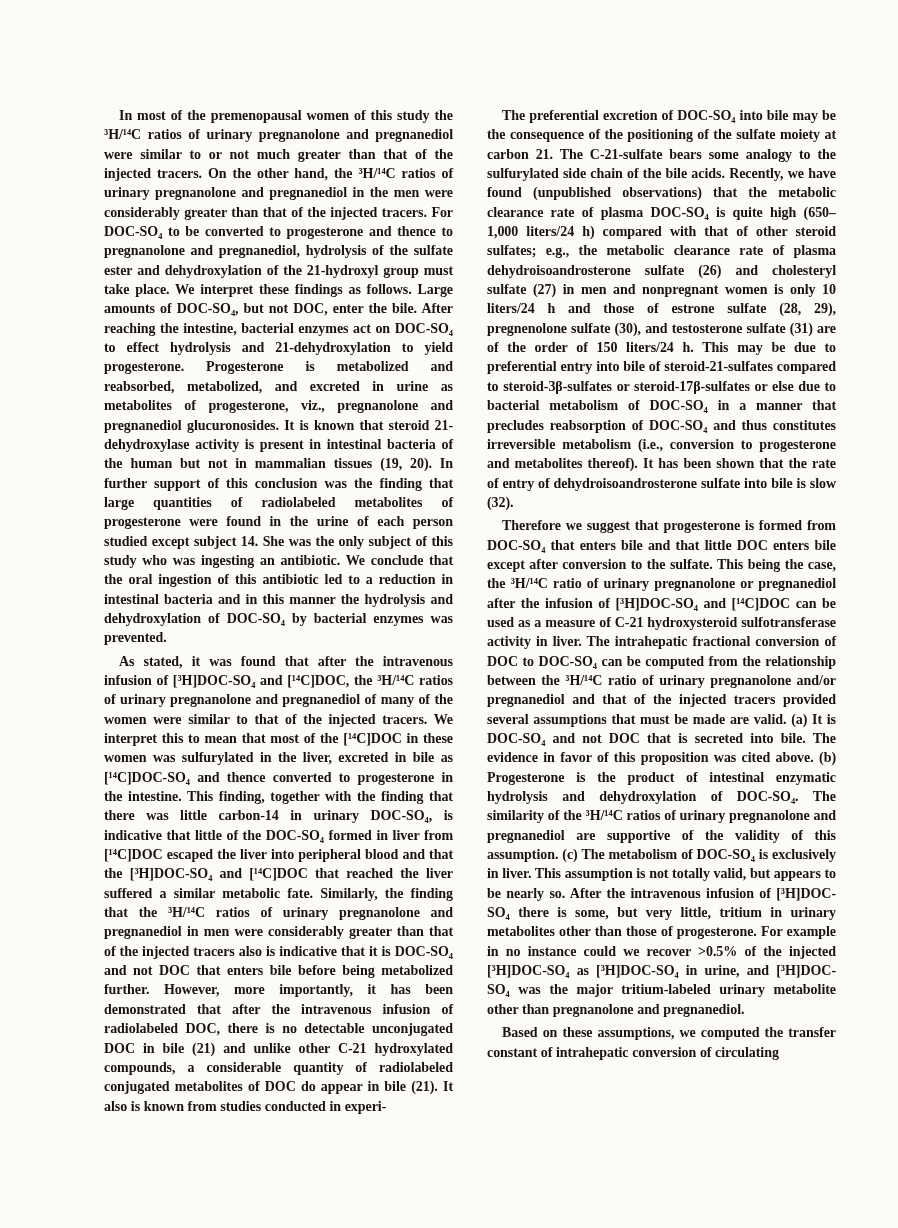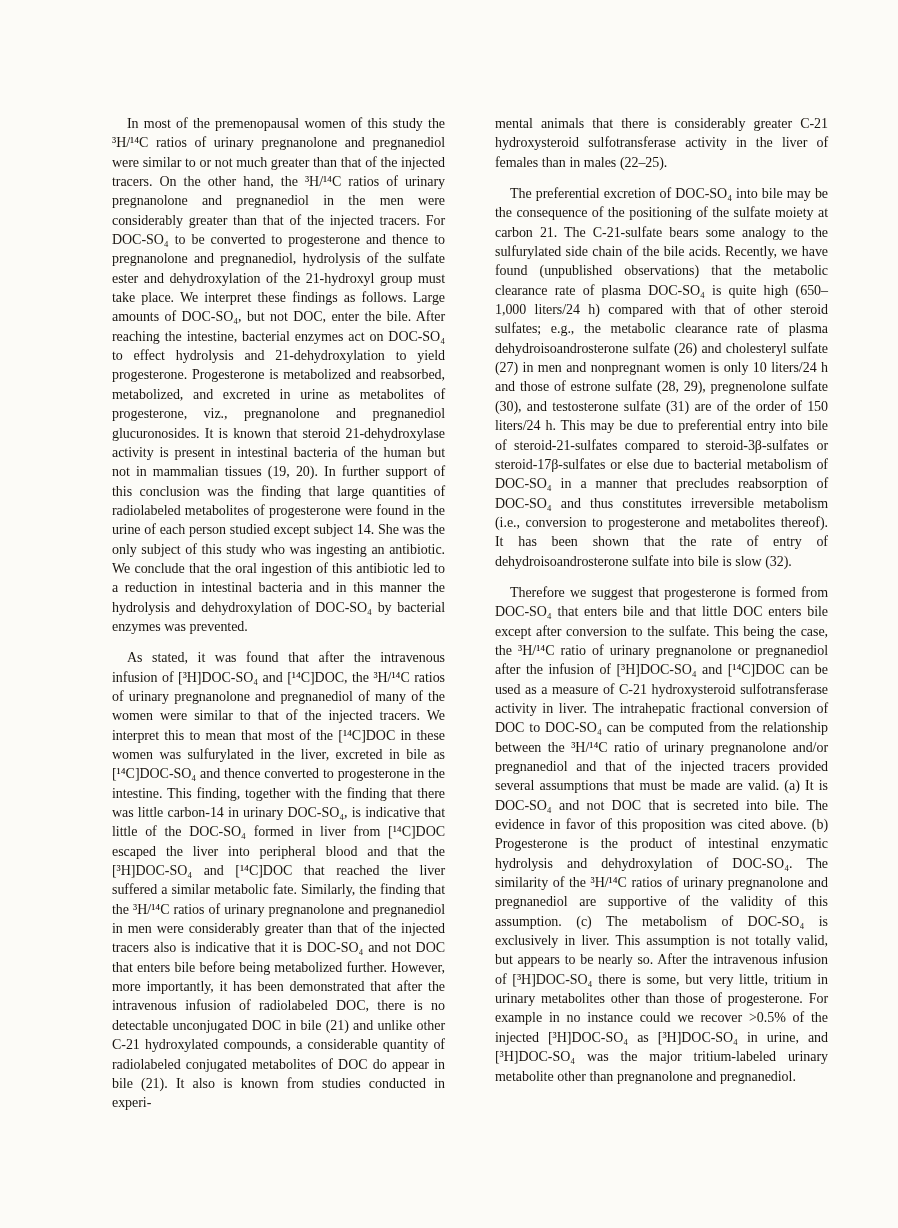--- a/index.html
+++ b/index.html
@@ -29,22 +29,22 @@
   }
   .col {
     width: 357px;
     font-size: 14px;
     line-height: 19.35px;
     text-align: justify;
     letter-spacing: -0.05px;
     word-spacing: 0.2px;
   }
   .col p {
-    margin: 12px;
-    font-weight: 400;
+    margin: 4px;
+    font-weight: 700;
   }
   .col p.indent {
     text-indent: 15px;
   }
   .footer {
     position: absolute;
     left: 100px;
     top: 1194px;
     width: 740px;
     font-size: 14.5px;
@@ -66,21 +66,21 @@
 <div class="page">
 
   <div class="columns">
 
     <div class="col">
       <p class="indent">In most of the premenopausal women of this study the ³H/¹⁴C ratios of urinary pregnanolone and pregnanediol were similar to or not much greater than that of the injected tracers. On the other hand, the ³H/¹⁴C ratios of urinary pregnanolone and pregnanediol in the men were considerably greater than that of the injected tracers. For DOC-SO₄ to be converted to progesterone and thence to pregnanolone and pregnanediol, hydrolysis of the sulfate ester and dehydroxylation of the 21-hydroxyl group must take place. We interpret these findings as follows. Large amounts of DOC-SO₄, but not DOC, enter the bile. After reaching the intestine, bacterial enzymes act on DOC-SO₄ to effect hydrolysis and 21-dehydroxylation to yield progesterone. Progesterone is metabolized and reabsorbed, metabolized, and excreted in urine as metabolites of progesterone, viz., pregnanolone and pregnanediol glucuronosides. It is known that steroid 21-dehydroxylase activity is present in intestinal bacteria of the human but not in mammalian tissues (19, 20). In further support of this conclusion was the finding that large quantities of radiolabeled metabolites of progesterone were found in the urine of each person studied except subject 14. She was the only subject of this study who was ingesting an antibiotic. We conclude that the oral ingestion of this antibiotic led to a reduction in intestinal bacteria and in this manner the hydrolysis and dehydroxylation of DOC-SO₄ by bacterial enzymes was prevented.</p>
       <p class="indent">As stated, it was found that after the intravenous infusion of [³H]DOC-SO₄ and [¹⁴C]DOC, the ³H/¹⁴C ratios of urinary pregnanolone and pregnanediol of many of the women were similar to that of the injected tracers. We interpret this to mean that most of the [¹⁴C]DOC in these women was sulfurylated in the liver, excreted in bile as [¹⁴C]DOC-SO₄ and thence converted to progesterone in the intestine. This finding, together with the finding that there was little carbon-14 in urinary DOC-SO₄, is indicative that little of the DOC-SO₄ formed in liver from [¹⁴C]DOC escaped the liver into peripheral blood and that the [³H]DOC-SO₄ and [¹⁴C]DOC that reached the liver suffered a similar metabolic fate. Similarly, the finding that the ³H/¹⁴C ratios of urinary pregnanolone and pregnanediol in men were considerably greater than that of the injected tracers also is indicative that it is DOC-SO₄ and not DOC that enters bile before being metabolized further. However, more importantly, it has been demonstrated that after the intravenous infusion of radiolabeled DOC, there is no detectable unconjugated DOC in bile (21) and unlike other C-21 hydroxylated compounds, a considerable quantity of radiolabeled conjugated metabolites of DOC do appear in bile (21). It also is known from studies conducted in experi-</p>
     </div>
 
     <div class="col">
-      <p>mental animals that there is considerably greater C-21 hydroxysteroid sulfotransferase activity in the liver of females than in males (22–25).</p>
       <p class="indent">The preferential excretion of DOC-SO₄ into bile may be the consequence of the positioning of the sulfate moiety at carbon 21. The C-21-sulfate bears some analogy to the sulfurylated side chain of the bile acids. Recently, we have found (unpublished observations) that the metabolic clearance rate of plasma DOC-SO₄ is quite high (650–1,000 liters/24 h) compared with that of other steroid sulfates; e.g., the metabolic clearance rate of plasma dehydroisoandrosterone sulfate (26) and cholesteryl sulfate (27) in men and nonpregnant women is only 10 liters/24 h and those of estrone sulfate (28, 29), pregnenolone sulfate (30), and testosterone sulfate (31) are of the order of 150 liters/24 h. This may be due to preferential entry into bile of steroid-21-sulfates compared to steroid-3β-sulfates or steroid-17β-sulfates or else due to bacterial metabolism of DOC-SO₄ in a manner that precludes reabsorption of DOC-SO₄ and thus constitutes irreversible metabolism (i.e., conversion to progesterone and metabolites thereof). It has been shown that the rate of entry of dehydroisoandrosterone sulfate into bile is slow (32).</p>
       <p class="indent">Therefore we suggest that progesterone is formed from DOC-SO₄ that enters bile and that little DOC enters bile except after conversion to the sulfate. This being the case, the ³H/¹⁴C ratio of urinary pregnanolone or pregnanediol after the infusion of [³H]DOC-SO₄ and [¹⁴C]DOC can be used as a measure of C-21 hydroxysteroid sulfotransferase activity in liver. The intrahepatic fractional conversion of DOC to DOC-SO₄ can be computed from the relationship between the ³H/¹⁴C ratio of urinary pregnanolone and/or pregnanediol and that of the injected tracers provided several assumptions that must be made are valid. (a) It is DOC-SO₄ and not DOC that is secreted into bile. The evidence in favor of this proposition was cited above. (b) Progesterone is the product of intestinal enzymatic hydrolysis and dehydroxylation of DOC-SO₄. The similarity of the ³H/¹⁴C ratios of urinary pregnanolone and pregnanediol are supportive of the validity of this assumption. (c) The metabolism of DOC-SO₄ is exclusively in liver. This assumption is not totally valid, but appears to be nearly so. After the intravenous infusion of [³H]DOC-SO₄ there is some, but very little, tritium in urinary metabolites other than those of progesterone. For example in no instance could we recover &gt;0.5% of the injected [³H]DOC-SO₄ as [³H]DOC-SO₄ in urine, and [³H]DOC-SO₄ was the major tritium-labeled urinary metabolite other than pregnanolone and pregnanediol.</p>
+      <p class="indent">Based on these assumptions, we computed the transfer constant of intrahepatic conversion of circulating</p>
     </div>
 
   </div>
 
 
 </div>
 
 </body></html>

